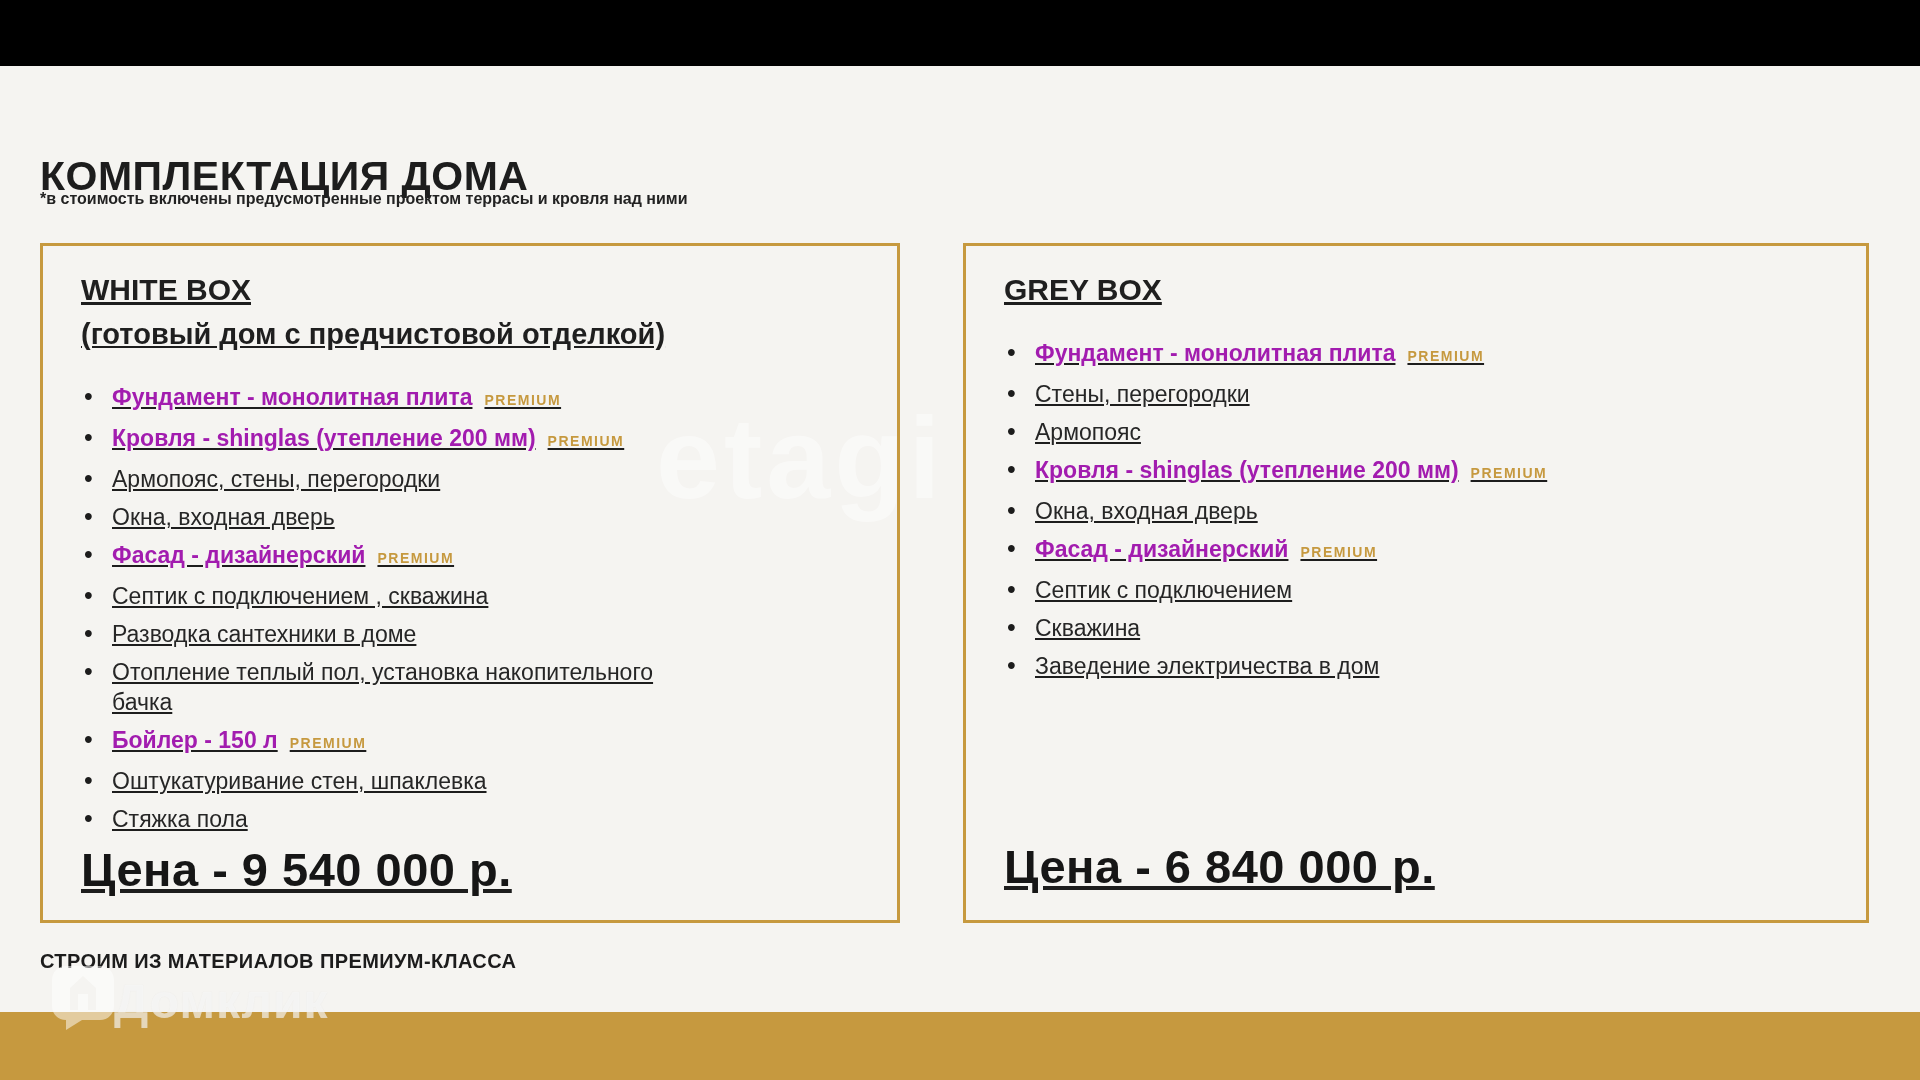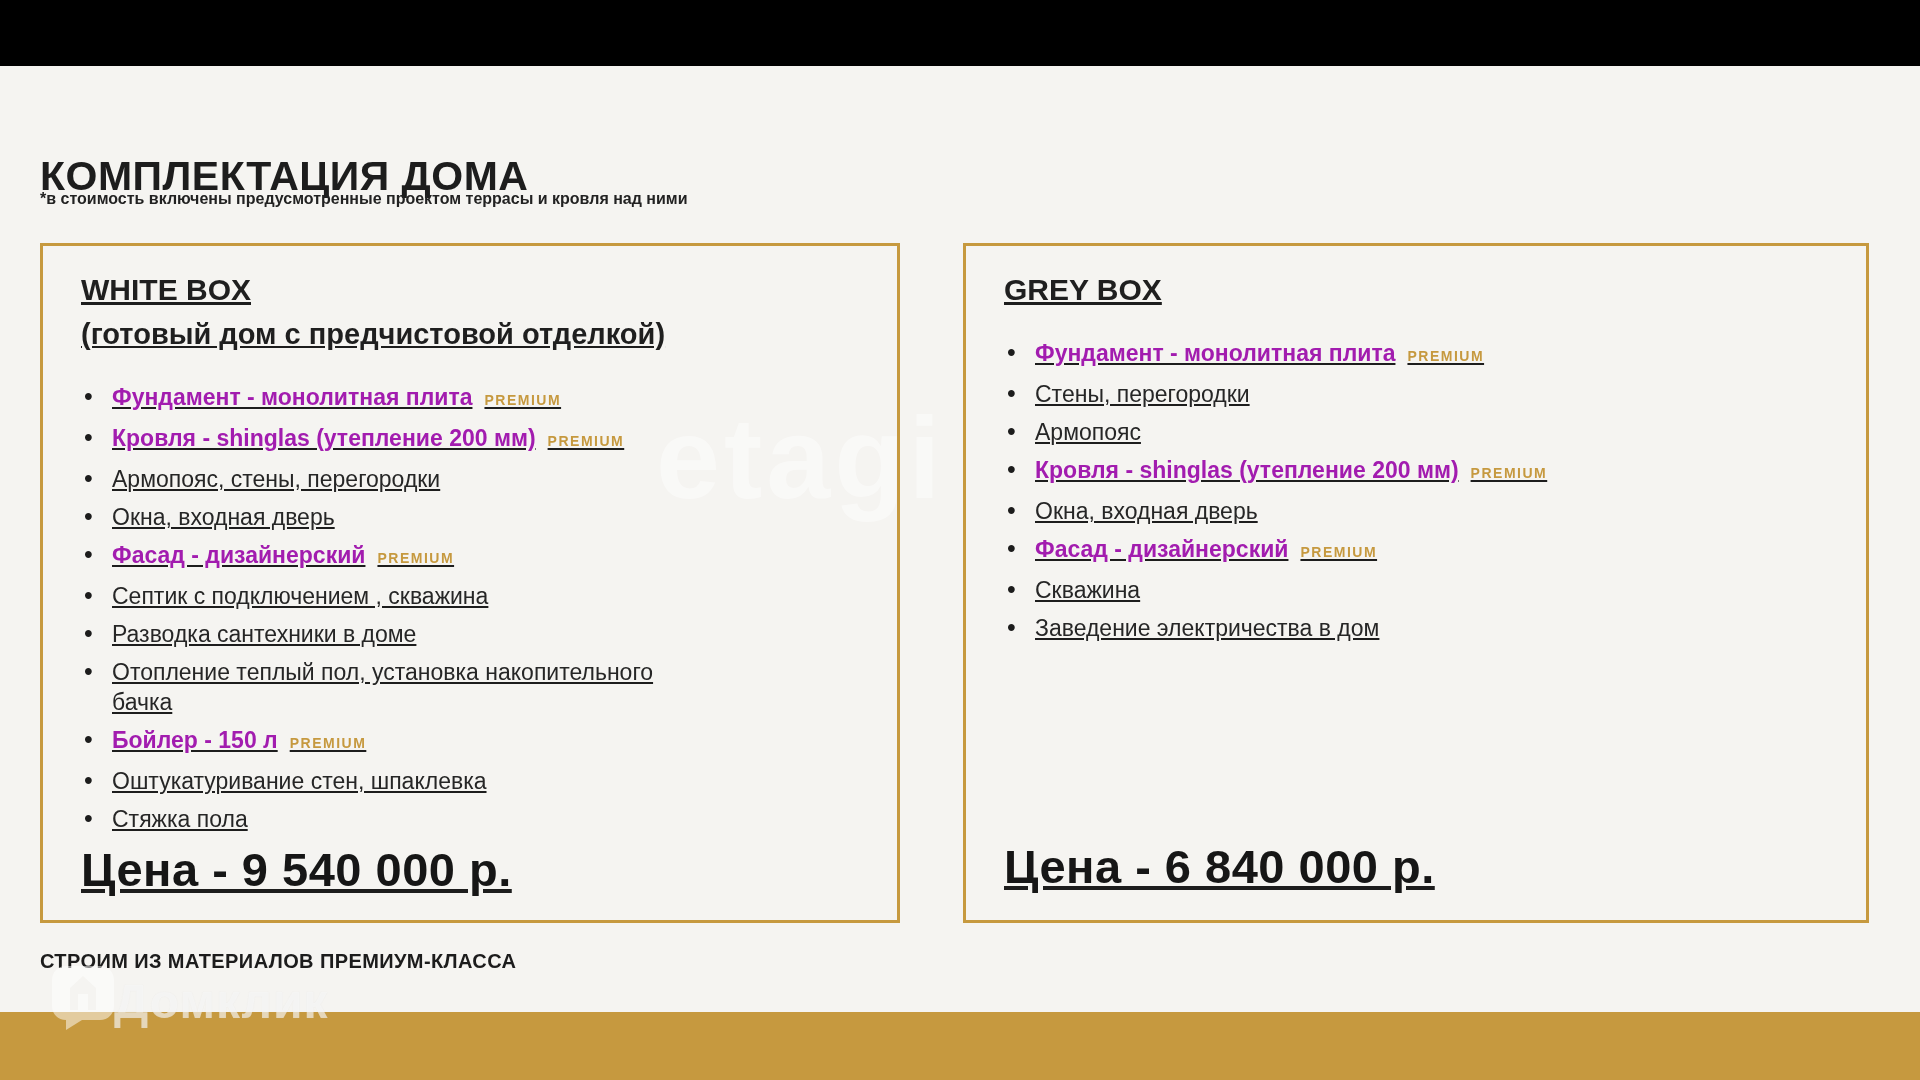--- a/index.html
+++ b/index.html
@@ -110,20 +110,21 @@
 
 <section class="package grey">
   <div class="pkg-name">GREY BOX</div>
   <ul class="feature-list">
       <li><span class="item-text bold">Фундамент - монолитная плита</span><span class="premium">PREMIUM</span></li>
       <li><span class="item-text">Стены, перегородки</span></li>
       <li><span class="item-text">Армопояс</span></li>
       <li><span class="item-text bold">Кровля - shinglas (утепление 200 мм)</span><span class="premium">PREMIUM</span></li>
       <li><span class="item-text">Окна, входная дверь</span></li>
       <li><span class="item-text bold">Фасад - дизайнерский</span><span class="premium">PREMIUM</span></li>
+      <li><span class="item-text">Септик с подключением</span></li>
       <li><span class="item-text">Скважина</span></li>
       <li><span class="item-text">Заведение электричества в дом</span></li>
     </ul>
   <div class="pkg-price">Цена - 6 840 000 р.</div>
 </section>
 
 <div class="footer-note">СТРОИМ ИЗ МАТЕРИАЛОВ ПРЕМИУМ-КЛАССА</div>
 
 <div class="bottom-bar"></div>
 

